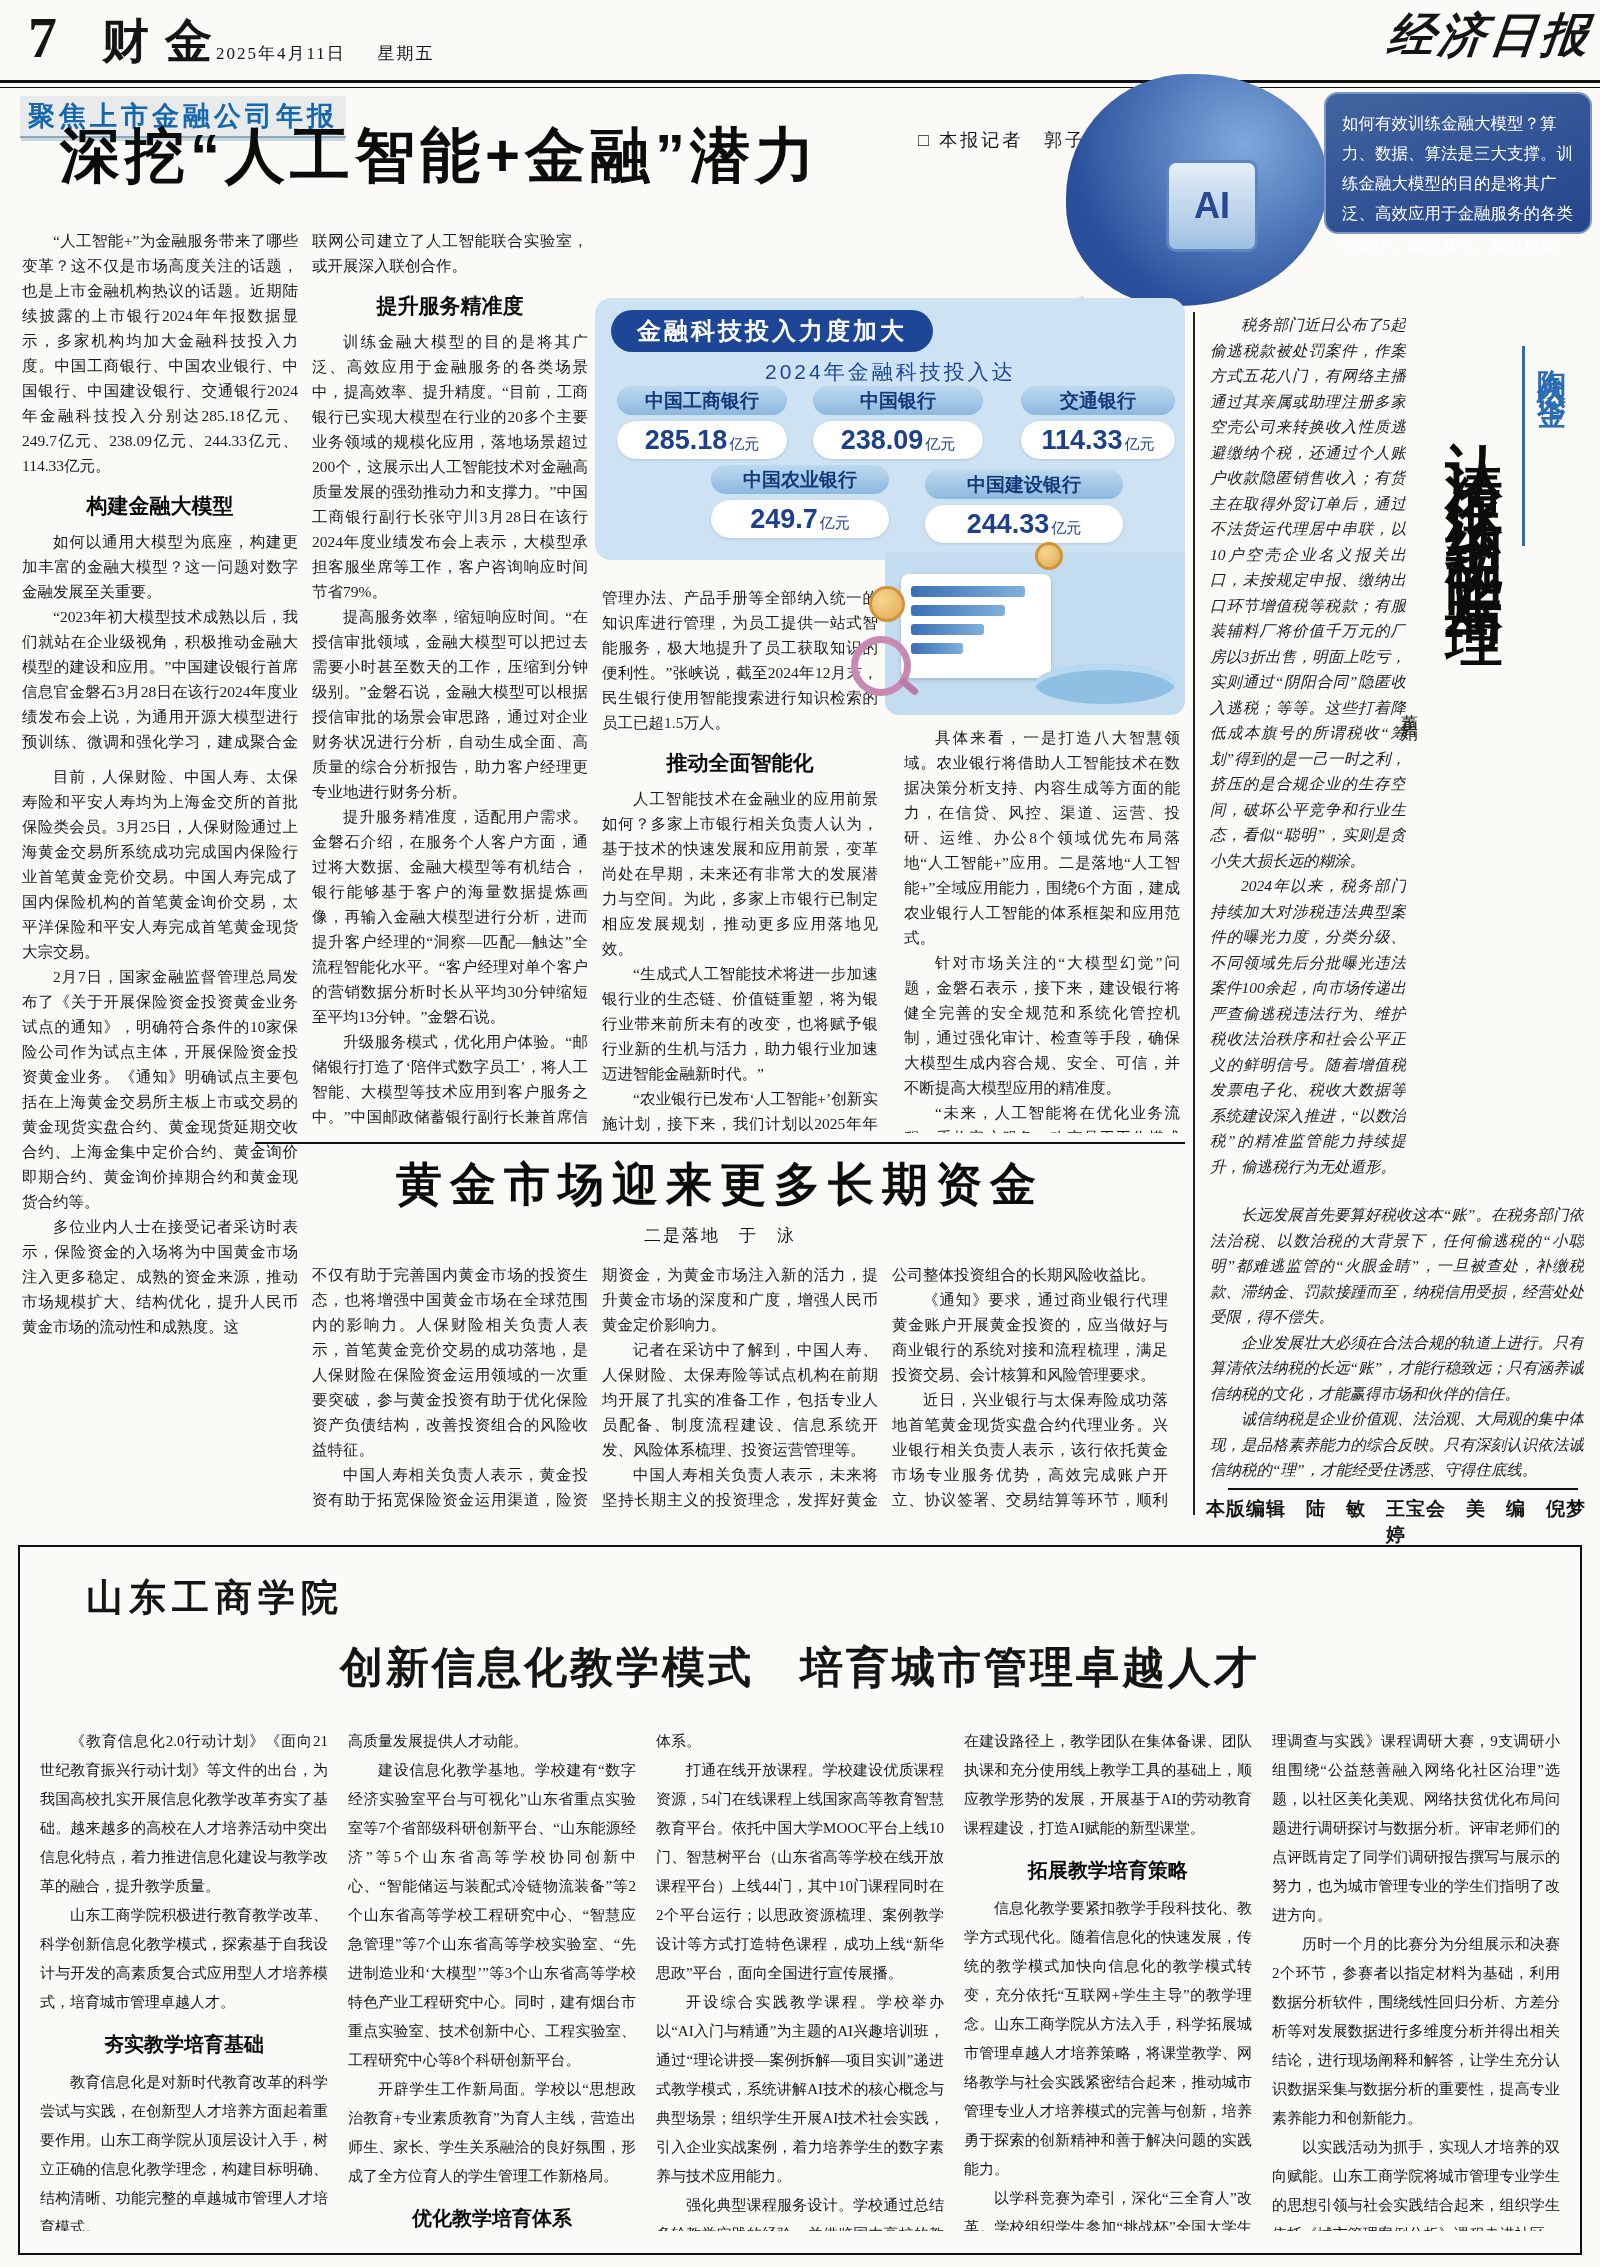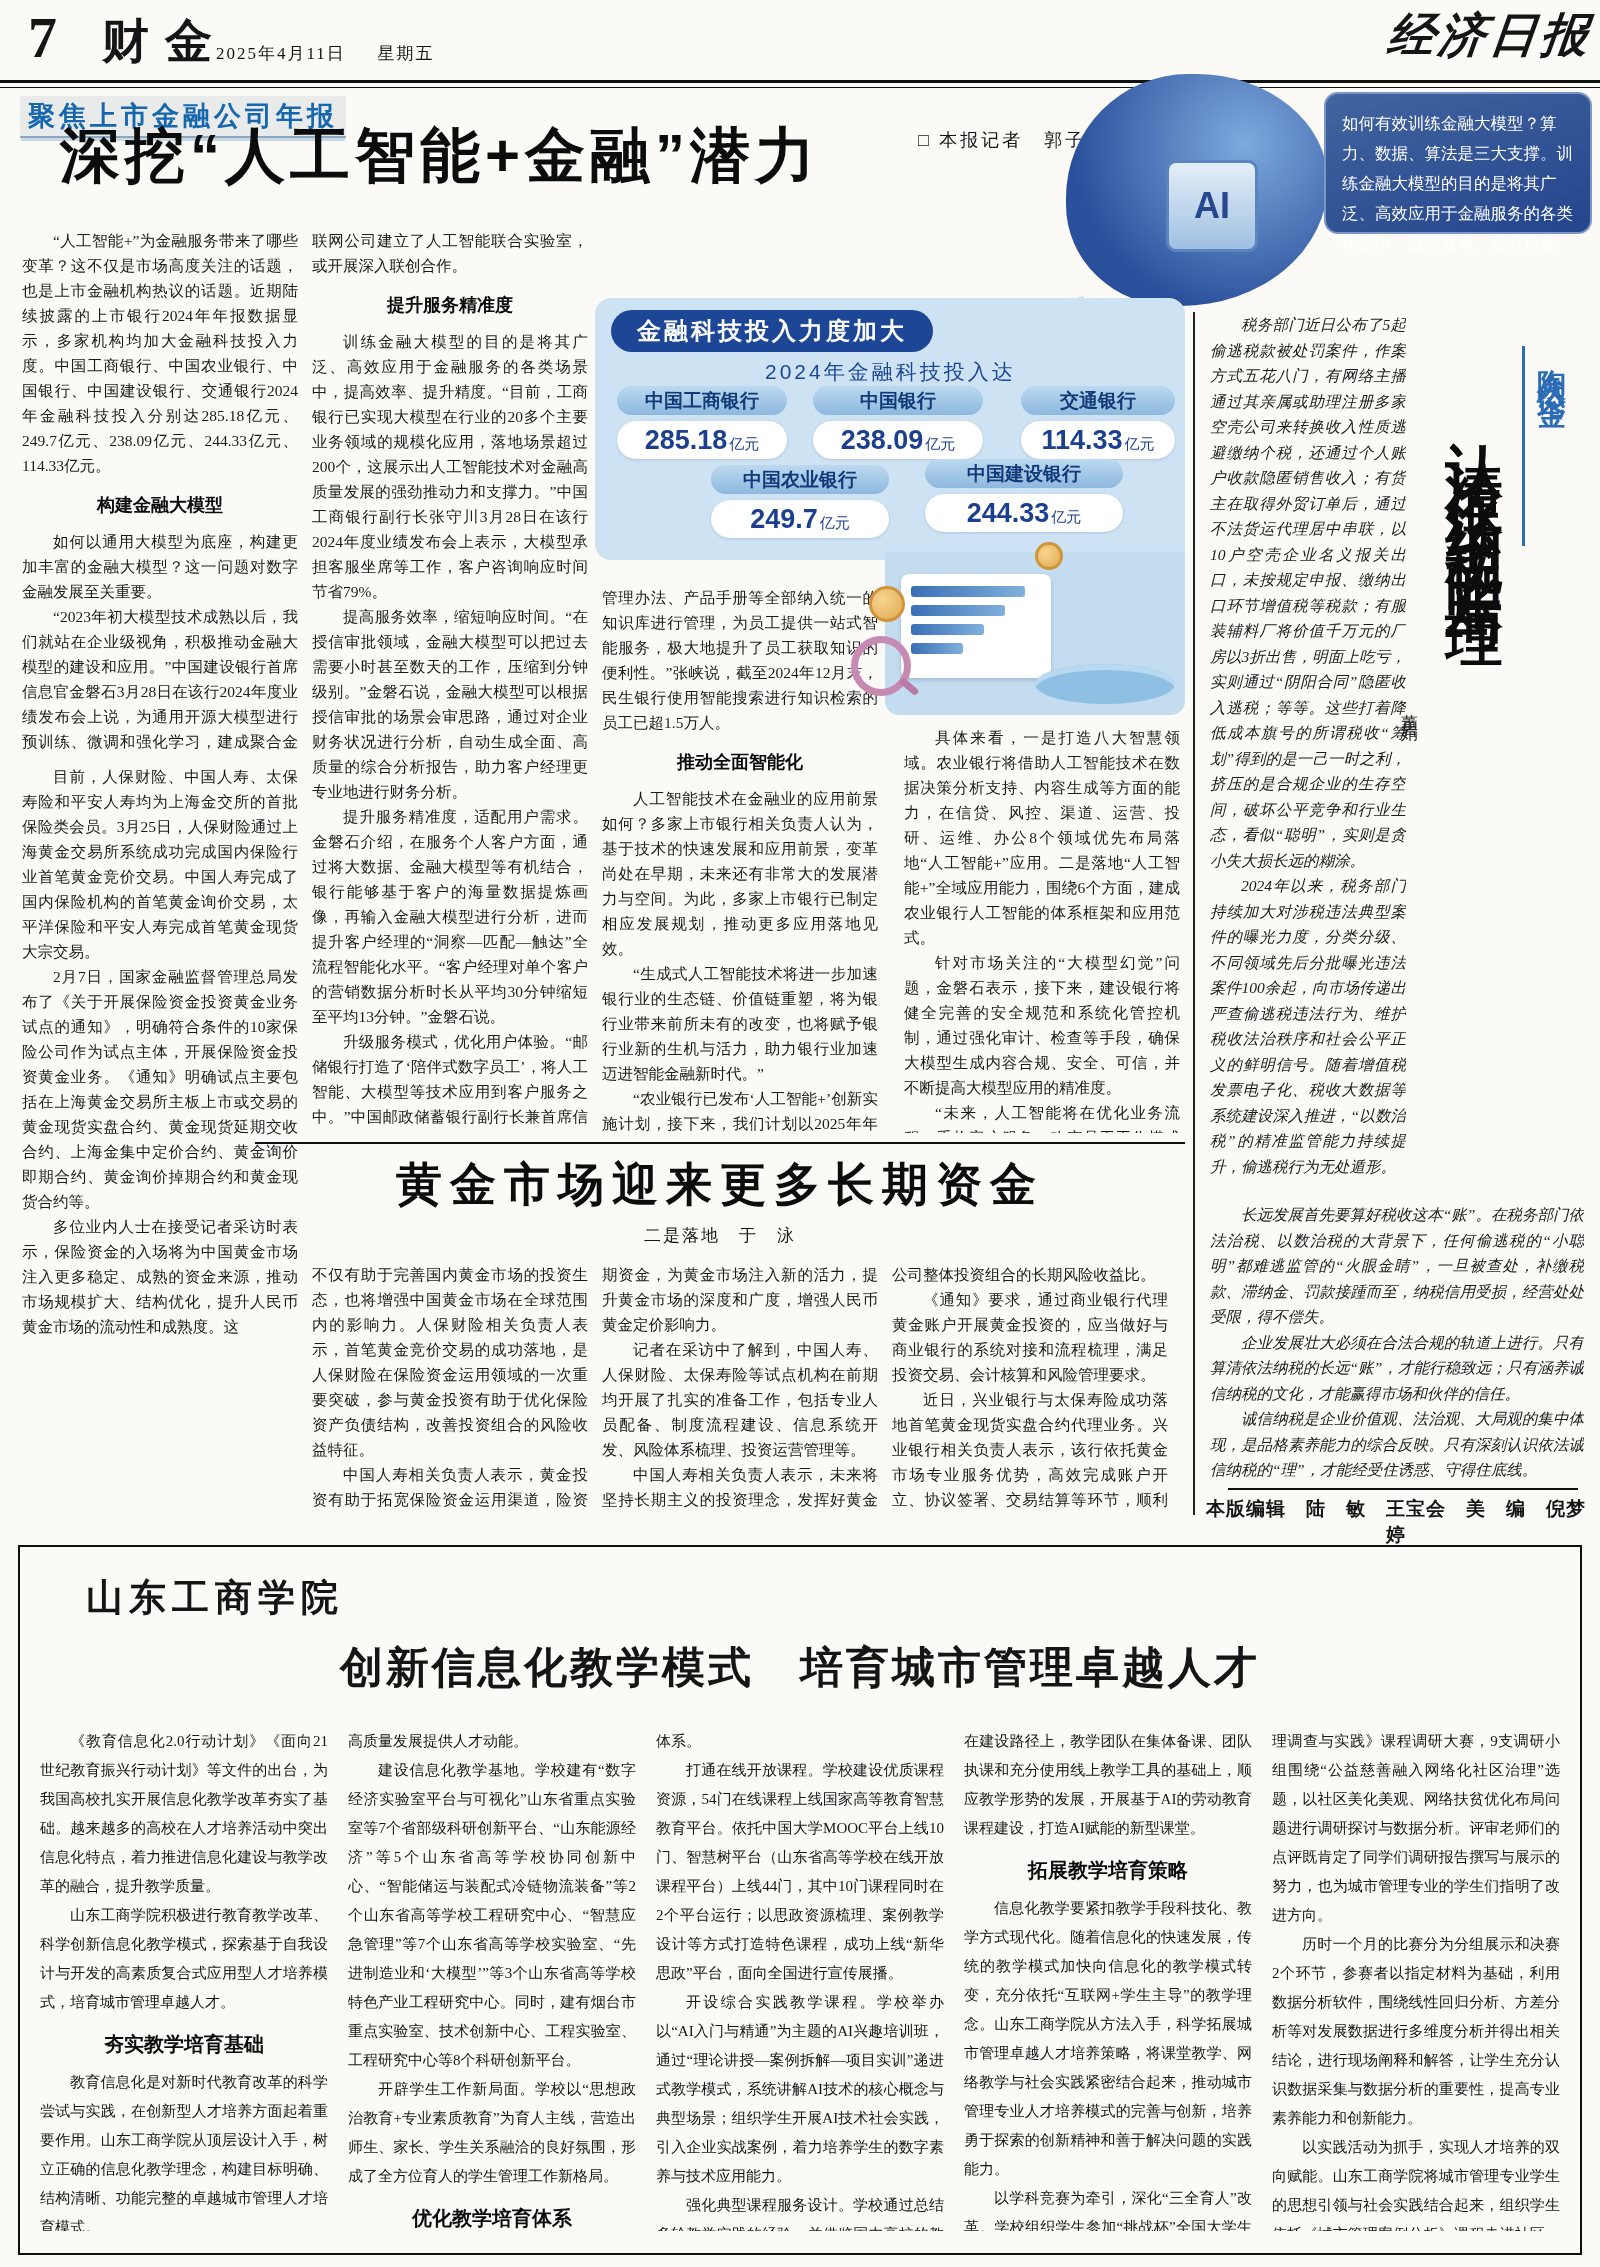--- a/index.html
+++ b/index.html
@@ -36,21 +36,21 @@
            background:linear-gradient(#e4eef7,#9fc0e2);border:3px solid #5c85c0;
            display:flex;align-items:center;justify-content:center;
            font-family:"Liberation Sans",sans-serif;font-weight:900;font-size:36px;color:#27488f;}
   .ai-beam{left:660px;top:296px;width:450px;height:215px;
            background:linear-gradient(to bottom left,rgba(150,190,225,.55),rgba(150,190,225,0));
            clip-path:polygon(94% 0,100% 30%,10% 100%,0 70%);}
   
   .tcol{position:absolute;overflow:hidden;font-size:15.5px;line-height:25px;text-align:justify;color:#1a1a1a;}
   .tcol .para{margin:0;text-indent:2em;}
   .tcol .para.ni{text-indent:0;}
-  .subhead{font-family:"Liberation Sans","DejaVu Sans",sans-serif;font-weight:bold;font-size:18px;
+  .subhead{font-family:"Liberation Sans","DejaVu Sans",sans-serif;font-weight:bold;font-size:21px;
            text-align:center;text-indent:0;margin:15px 0 11px;color:#0c0c0c;}
   .c1{left:22px;top:228px;width:276px;height:527px;}
   .c2{left:312px;top:228px;width:276px;height:905px;}
   .c3{left:602px;top:585px;width:276px;height:548px;}
   .c4{left:892px;top:725px;width:276px;height:408px;margin-left:12px;}
   
   .info{left:595px;top:298px;width:590px;height:262px;background:#cde2f3;border-radius:16px 16px 4px 16px;}
   .info-ext{left:885px;top:552px;width:300px;height:163px;background:#c3dcf0;border-radius:0 0 14px 14px;}
   .info-title{position:absolute;left:16px;top:12px;background:#1d4796;color:#fff;font-weight:bold;
               font-size:24px;letter-spacing:3px;padding:5px 26px;border-radius:25px;
@@ -58,21 +58,21 @@
   .info-sub{position:absolute;left:170px;top:60px;font-size:21px;font-weight:normal;color:#1d4796;
             letter-spacing:3px;font-family:"Liberation Sans",sans-serif;}
   .bgrp{position:absolute;width:170px;text-align:center;}
   .bname{height:29px;line-height:29px;background:linear-gradient(#bcd9ef,#8db8de);border-radius:15px;
          color:#123a78;font-weight:bold;font-size:19px;font-family:"Liberation Sans",sans-serif;}
   .bval{margin-top:6px;height:38px;line-height:38px;background:#fff;border-radius:19px;
         box-shadow:0 1px 3px rgba(20,50,90,.15);}
   .bval .num{font-size:27px;font-weight:900;color:#1c3f8e;font-family:"Liberation Sans",sans-serif;}
   .bval .unit{font-size:15px;color:#1c3f8e;margin-left:2px;}
   .g1{left:22px;top:88px;} .g2{left:218px;top:88px;} .g3{left:426px;top:88px;width:154px;}
-  .g4{left:116px;top:167px;width:178px;} .g5{left:330px;top:161px;width:198px;}
+  .g4{left:116px;top:167px;width:178px;} .g5{left:330px;top:172px;width:198px;}
   
   .panel{position:absolute;left:16px;top:22px;width:150px;height:104px;background:#fff;border-radius:8px;
          box-shadow:0 2px 4px rgba(20,50,90,.2);padding:12px 10px;box-sizing:border-box;}
   .panel .bar{height:11px;border-radius:3px;background:linear-gradient(90deg,#3a6fb5,#7fb0dc);margin-bottom:8px;}
   .coin{position:absolute;left:-16px;top:34px;width:30px;height:30px;border-radius:50%;
         background:radial-gradient(circle at 35% 35%,#f6d593,#e2a94e);border:3px solid #cf943c;}
   .coin2{left:150px;top:-10px;width:22px;height:22px;}
   .ring{position:absolute;left:-34px;top:84px;width:46px;height:46px;border-radius:50%;border:7px solid #c78ab3;}
   .ring::after{content:"";position:absolute;left:40px;top:40px;width:22px;height:7px;background:#b97aa6;
                transform:rotate(40deg);border-radius:4px;}

